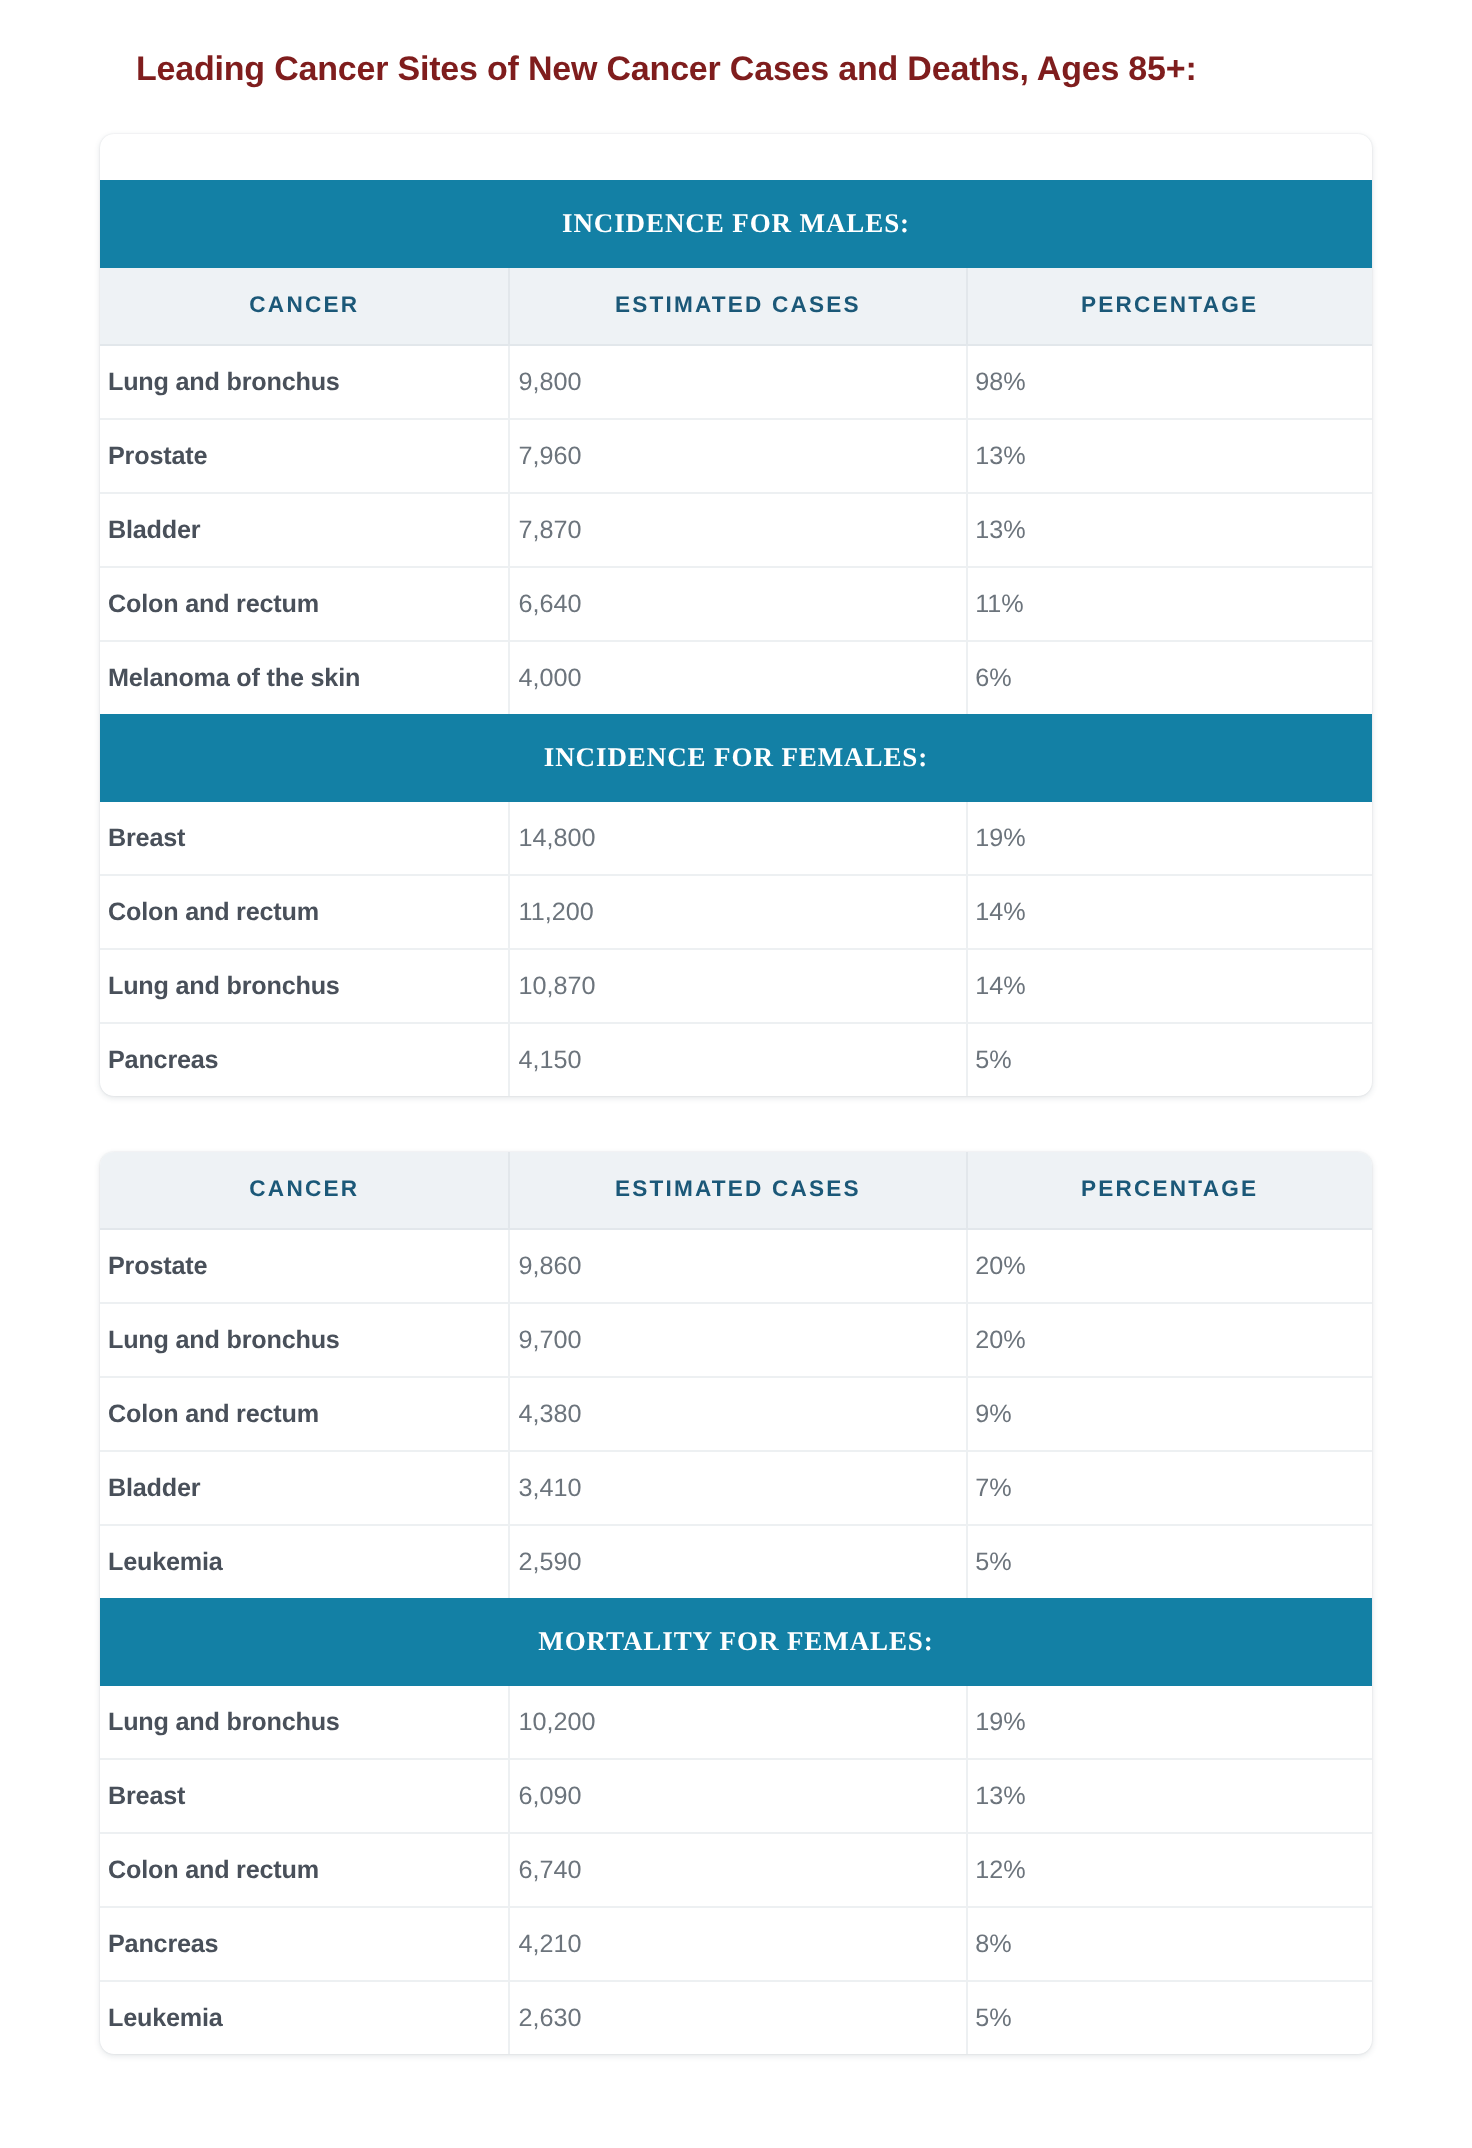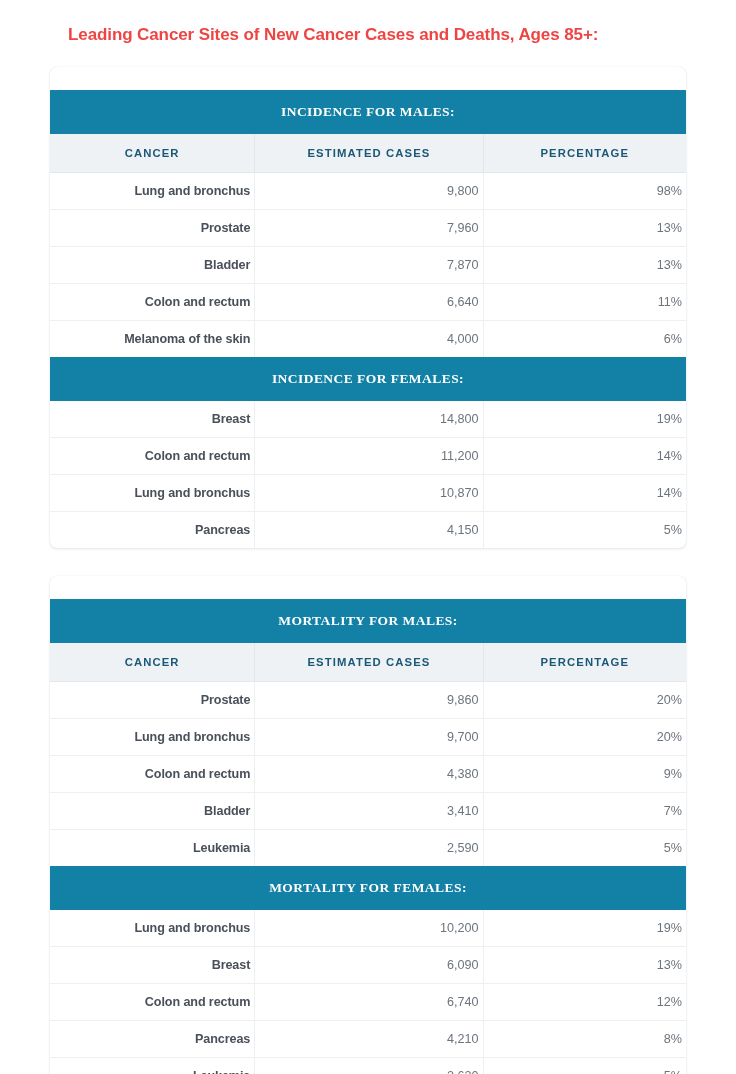--- a/index.html
+++ b/index.html
@@ -17,21 +17,21 @@
 
   .page {
     width: 736px;
     height: 1074px;
     background: #ffffff;
     padding: 0;
     position: relative;
   }
 
   .page-title {
-    color: #ef4444;
+    color: #7f1d1d;
     font-size: 17px;
     font-weight: bold;
     letter-spacing: -0.1px;
     text-align: left;
     padding: 24px 0 0 68px;
     line-height: 1.3;
   }
 
   .tables-wrap {
     padding: 21px 50px 0 50px;
@@ -74,21 +74,21 @@
     font-weight: bold;
     letter-spacing: 1.1px;
     text-align: center;
     padding: 13px 4px 13px 4px;
     border-right: 1px solid #e2e7eb;
     border-bottom: 1px solid #e2e7eb;
   }
   .ctable thead th:last-child { border-right: none; }
 
   .ctable tbody td {
-    text-align: right;
+    text-align: left;
     padding: 11px 4px 11px 4px;
     border-right: 1px solid #edf0f2;
     border-bottom: 1px solid #edf0f2;
     font-size: 12.6px;
     height: 34px;
   }
   .ctable tbody td:last-child { border-right: none; }
   .ctable tbody tr:last-child td { border-bottom: none; }
 
   .cell-site {
@@ -195,21 +195,20 @@
             <td class="cell-site">Pancreas</td>
             <td class="cell-cases">4,150</td>
             <td class="cell-pct">5%</td>
           </tr>
         </tbody>
       </table>
     </div>
 
     <div class="card">
 
-      <div class="section-bar">MORTALITY FOR MALES:</div>
 
       <table class="ctable">
         <colgroup>
             <col class="c1">
             <col class="c2">
             <col class="c3">
           </colgroup>
         <thead>
           <tr>
             <th>CANCER</th>

